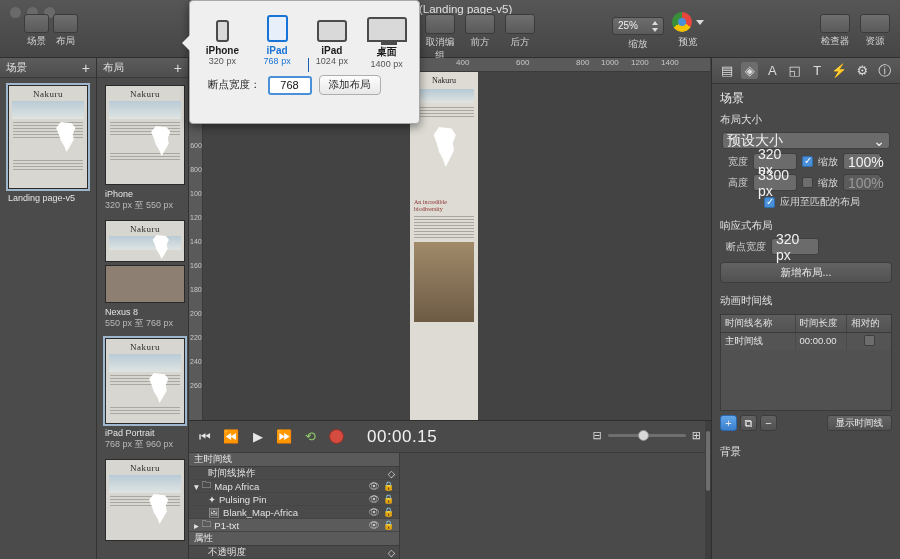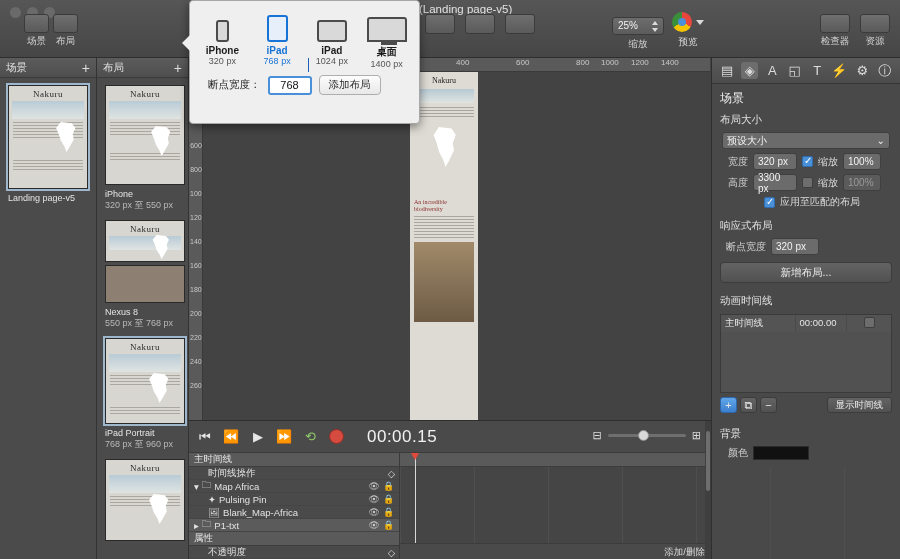--- a/index.html
+++ b/index.html
@@ -169,21 +169,21 @@
     display: flex; align-items: center; justify-content: space-around; padding: 0 4px;
   }
   .insp-tabs .ic { width: 17px; height: 17px; display:flex;align-items:center;justify-content:center; color:#dcdcdc; font-size: 13px; border-radius: 3px;}
   .insp-tabs .ic.active { background: #6d6d6d; }
   .sect-title { font-size: 12px; color: #efefef; padding: 6px 8px 2px 8px; }
   .sub-title { font-size: 10.5px; color: #e0e0e0; padding: 4px 8px 3px 8px; }
   .row { display: flex; align-items: center; padding: 2px 8px; gap: 5px; font-size: 10px; color: #dcdcdc;}
   .lbl { width: 28px; text-align: right; color: #d2d2d2; }
   .fld {
     height: 17px; border-radius: 3px; background: #6b6b6b; border: 1px solid #3f3f3f;
-    color: #f2f2f2; font-size: 10px; padding: 1px 4px; display:flex; align-items:center;
+    color: #f2f2f2; font-size: 14px; padding: 1px 4px; display:flex; align-items:center;
     position: relative;
   }
   .fld.dim { background:#5b5b5b; color:#9a9a9a; }
   .fld.wide { width: 100%; justify-content: space-between; }
   .cbx { width: 11px; height: 11px; border-radius: 2px; background:#6d6d6d; border:1px solid #3e3e3e; display:inline-block; position:relative;}
   .cbx.on { background:#4a90d9; border-color:#2f6fb0; }
   .cbx.on:after { content:"✓"; position:absolute; left:1px; top:-2px; font-size:10px; color:#fff;}
   .btn-wide {
     margin: 5px 8px; height: 21px; border-radius: 4px; border: 1px solid #3c3c3c;
     background: linear-gradient(#636363,#515151); color: #ececec; font-size: 10.5px;
@@ -261,20 +261,25 @@
         <span class="tool-lbl" style="width:25px">布局</span>
       </div>
     </div>
 
     <div class="tool-group grp-mid">
       <div class="pair">
         <span class="tool-ico"></span>
         <span class="tool-ico"></span>
         <span class="tool-ico"></span>
       </div>
+      <div style="display:flex;gap:10px;">
+        <span class="tool-lbl" style="width:30px">取消编组</span>
+        <span class="tool-lbl" style="width:30px">前方</span>
+        <span class="tool-lbl" style="width:30px">后方</span>
+      </div>
     </div>
 
     <div class="zoombox">
       <span>25%</span>
       <span class="stepper"></span>
     </div>
     <div class="zlabel">缩放</div>
 
     <div class="preview-grp">
       <span class="chrome-ball"></span><span class="caret-dn"></span>
@@ -502,39 +507,40 @@
 
     <div class="sub-title" style="padding-top:8px">响应式布局</div>
     <div class="row">
       <span class="lbl" style="width:46px">断点宽度</span>
       <span class="fld" style="width:48px">320 px</span>
     </div>
     <div class="btn-wide">新增布局...</div>
 
     <div class="sub-title" style="padding-top:6px">动画时间线</div>
     <div class="tbl">
+      <div class="th">
+        <div style="width:75px">时间线名称</div>
+        <div style="width:52px">时间长度</div>
+        <div style="width:44px;border-right:none">相对的</div>
+      </div>
       <div class="tr">
         <div style="width:75px">主时间线</div>
         <div style="width:52px">00:00.00</div>
         <div style="width:44px;border-right:none;text-align:center"><span class="cbx"></span></div>
       </div>
       <div class="tblbody"></div>
     </div>
     <div class="mini-btns">
       <span class="mini blue">+</span>
       <span class="mini">⧉</span>
       <span class="mini">−</span>
       <span class="mini" style="width:auto;padding:0 8px;font-size:9.5px;margin-left:auto">显示时间线</span>
     </div>
 
     <div class="sub-title" style="padding-top:10px">背景</div>
-    <div class="row">
-      <span class="lbl">颜色</span>
-      <span class="swatch"></span>
-    </div>
   </div>
 
   <div class="timeline">
     <div class="tl-controls">
       <span class="tbtn">⏮</span>
       <span class="tbtn">⏪</span>
       <span class="tbtn">▶</span>
       <span class="tbtn">⏩</span>
       <span class="tbtn loop">⟲</span>
       <span class="rec"></span>
@@ -595,34 +601,20 @@
 
         <div class="tl-head" style="">属性</div>
         <div class="trow">
           <span style="padding-left:14px">不透明度</span>
           <span class="right">
               <span>◇</span>
             </span>
         </div>
       </div>
 
-      <div class="tl-grid">
-        <div class="tl-ruler"></div>
-        <div class="gline" style="left:0"></div>
-        <div class="gline" style="left:74px"></div>
-        <div class="gline" style="left:148px"></div>
-        <div class="gline" style="left:222px"></div>
-        <div class="gline" style="left:296px"></div>
-        <div class="gline" style="left:370px"></div>
-        <div class="gline" style="left:444px"></div>
-        <div class="playhead" style="left:15px"></div>
-        <div class="tl-foot">
-          <span class="rlbl">添加/删除</span>
-        </div>
-      </div>
       <div class="scrollbar-v">
           <i></i>
         </div>
     </div>
   </div>
 
   <div class="popover">
     <div class="pop-tail"></div>
     <div class="devrow">
       <div class="dev">

